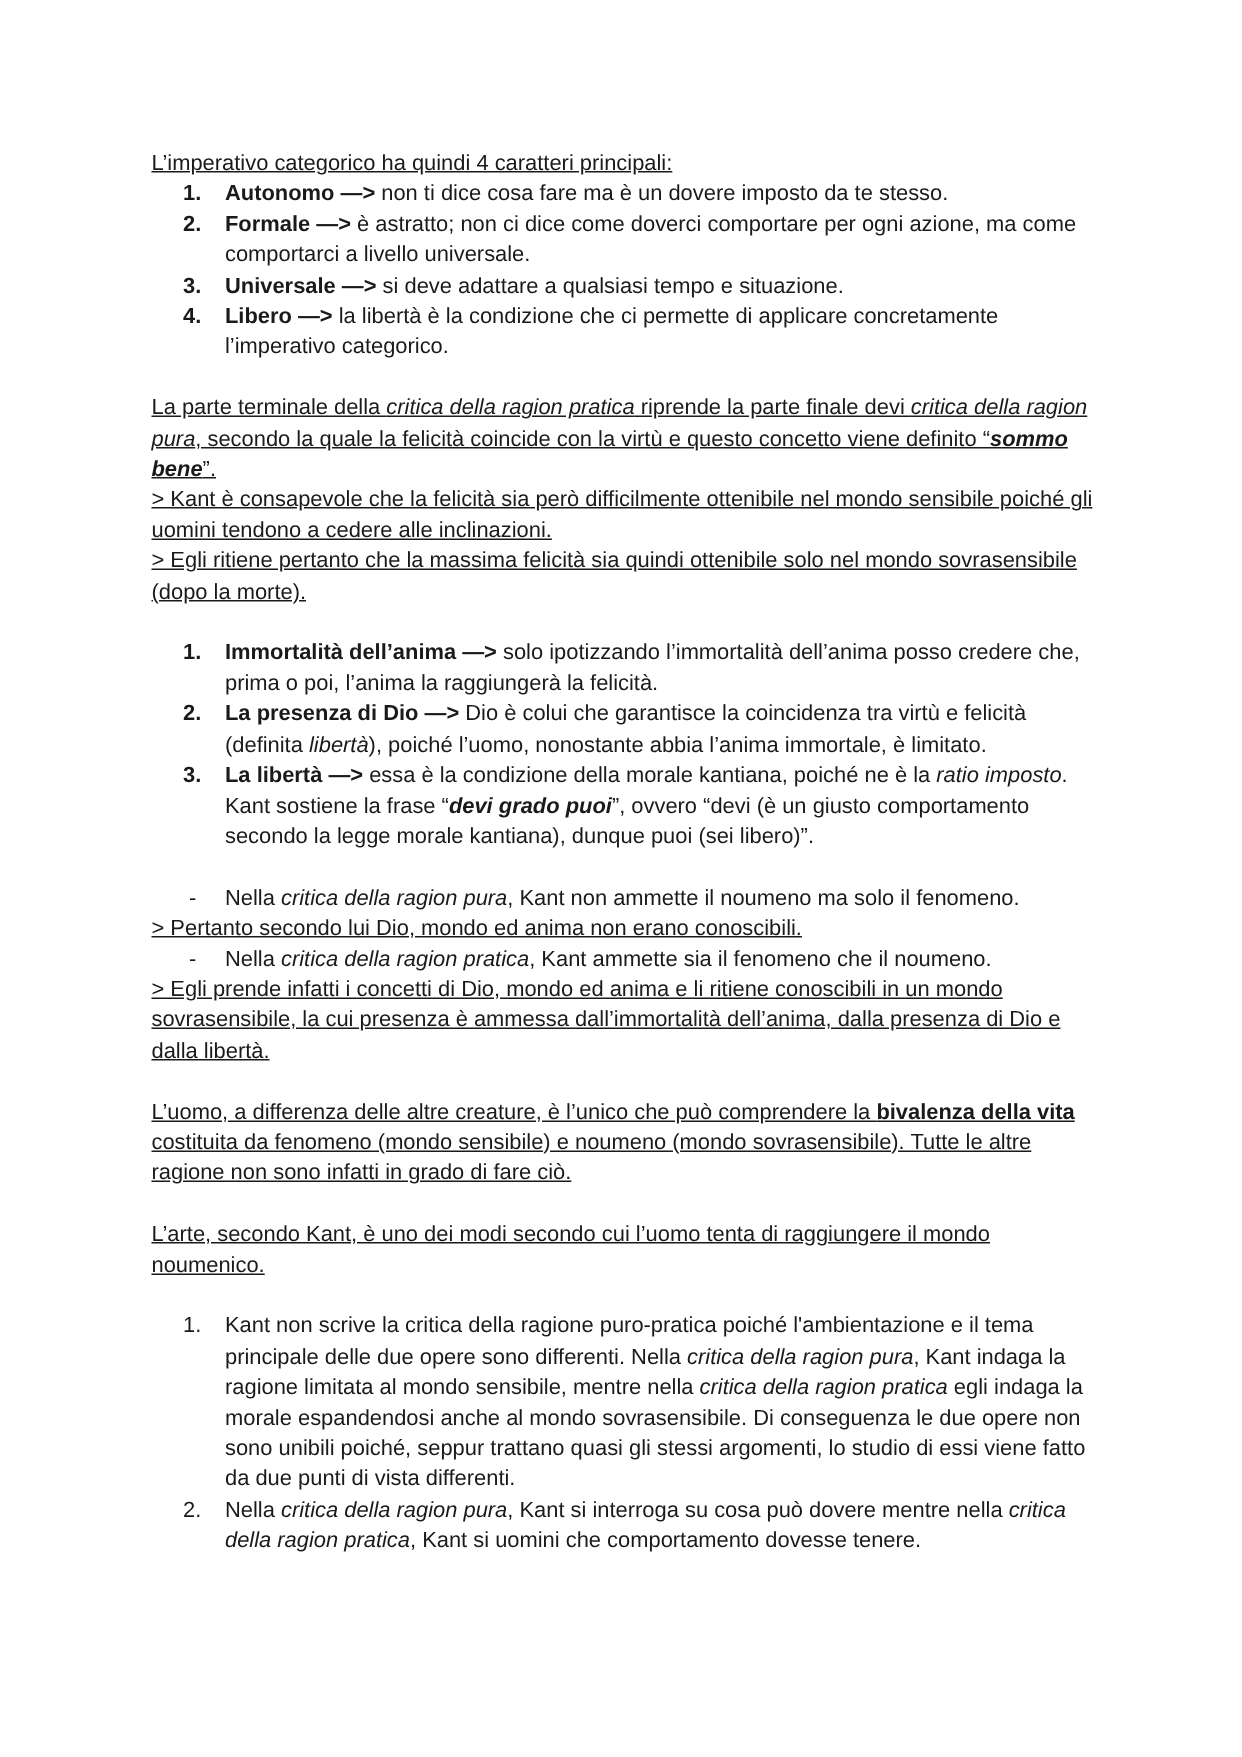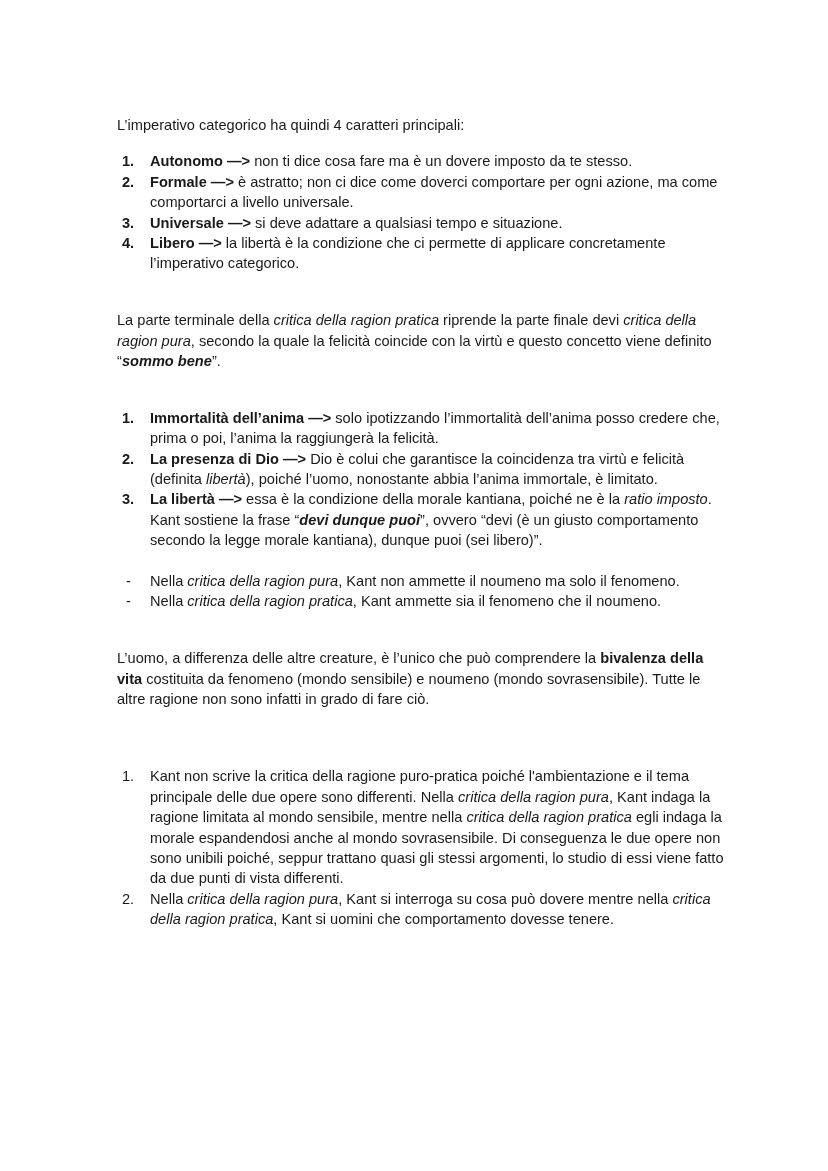--- a/index.html
+++ b/index.html
@@ -2,21 +2,21 @@
 <html><head>
   <meta charset="utf-8">
   <style>
     html, body { margin: 0; padding: 0; background: #ffffff; }
     body {
       width: 828px; height: 1171px; overflow: hidden; position: relative;
       font-family: "Liberation Sans", sans-serif;
       font-size: 14.6px; color: #1a1a1a;
     }
     .page { position: absolute; left: 101px; top: 99px; width: 630px; }
-    .para { margin: 16px; line-height: 20.4px; }
+    .para { margin: 0; line-height: 20.4px; text-decoration: underline; }
     .gap { height: 20.4px; }
     .ol { margin: 0; padding: 0; list-style: none; }
     .ol li { position: relative; padding-left: 49px; line-height: 20.4px; }
     .ol li .num { position: absolute; left: 21px; top: 0; }
     .ol.boldnum li .num { font-weight: bold; }
     .dash { position: relative; padding-left: 49px; line-height: 20.4px; }
     .dash .mark { position: absolute; left: 25px; top: 0; }
     b { font-weight: bold; }
     i { font-style: italic; }
   </style>
@@ -29,42 +29,47 @@
   <ol class="ol boldnum">
       <li><span class="num">1.</span><span><b>Autonomo —&gt;</b></span><span> non ti dice cosa fare ma è un dovere imposto da te stesso.</span></li>
       <li><span class="num">2.</span><span><b>Formale —&gt;</b></span><span> è astratto; non ci dice come doverci comportare per ogni azione, ma come comportarci a livello universale.</span></li>
       <li><span class="num">3.</span><span><b>Universale —&gt;</b></span><span> si deve adattare a qualsiasi tempo e situazione.</span></li>
       <li><span class="num">4.</span><span><b>Libero —&gt;</b></span><span> la libertà è la condizione che ci permette di applicare concretamente l’imperativo categorico.</span></li>
     </ol>
 
   <div class="gap"></div>
 
   <div class="para"><span>La parte terminale della </span><span><i>critica della ragion pratica</i></span><span> riprende la parte finale devi </span><span><i>critica della ragion pura</i></span><span>, secondo la quale la felicità coincide con la virtù e questo concetto viene definito “</span><span><b><i>sommo bene</i></b></span><span>”.</span></div>
+  <div class="para"><span>&gt; Kant è consapevole che la felicità sia però difficilmente ottenibile nel mondo sensibile poiché gli uomini tendono a cedere alle inclinazioni.</span></div>
+  <div class="para"><span>&gt; Egli ritiene pertanto che la massima felicità sia quindi ottenibile solo nel mondo sovrasensibile (dopo la morte).</span></div>
 
   <div class="gap"></div>
 
   <ol class="ol boldnum">
       <li><span class="num">1.</span><span><b>Immortalità dell’anima —&gt;</b></span><span> solo ipotizzando l’immortalità dell’anima posso credere che, prima o poi, l’anima la raggiungerà la felicità.</span></li>
       <li><span class="num">2.</span><span><b>La presenza di Dio —&gt;</b></span><span> Dio è colui che garantisce la coincidenza tra virtù e felicità (definita </span><span><i>libertà</i></span><span>), poiché l’uomo, nonostante abbia l’anima immortale, è limitato.</span></li>
-      <li><span class="num">3.</span><span><b>La libertà —&gt;</b></span><span> essa è la condizione della morale kantiana, poiché ne è la </span><span><i>ratio imposto</i></span><span>. Kant sostiene la frase “</span><span><b><i>devi dunque puoi</i></b></span><span>”, ovvero “devi (è un giusto comportamento secondo la legge morale kantiana), dunque puoi (sei libero)”.</span></li>
+      <li><span class="num">3.</span><span><b>La libertà —&gt;</b></span><span> essa è la condizione della morale kantiana, poiché ne è la </span><span><i>ratio imposto</i></span><span>. Kant sostiene la frase “</span><span><b><i>devi grado puoi</i></b></span><span>”, ovvero “devi (è un giusto comportamento secondo la legge morale kantiana), dunque puoi (sei libero)”.</span></li>
     </ol>
 
   <div class="gap"></div>
 
   <div>
       <div class="dash"><span class="mark">-</span><span>Nella </span><span><i>critica della ragion pura</i></span><span>, Kant non ammette il noumeno ma solo il fenomeno.</span></div>
+      <div class="para"><span>&gt; Pertanto secondo lui Dio, mondo ed anima non erano conoscibili.</span></div>
       <div class="dash"><span class="mark">-</span><span>Nella </span><span><i>critica della ragion pratica</i></span><span>, Kant ammette sia il fenomeno che il noumeno.</span></div>
+      <div class="para"><span>&gt; Egli prende infatti i concetti di Dio, mondo ed anima e li ritiene conoscibili in un mondo sovrasensibile, la cui presenza è ammessa dall’immortalità dell’anima, dalla presenza di Dio e dalla libertà.</span></div>
     </div>
 
   <div class="gap"></div>
 
   <div class="para"><span>L’uomo, a differenza delle altre creature, è l’unico che può comprendere la </span><span><b>bivalenza della vita</b></span><span> costituita da fenomeno (mondo sensibile) e noumeno (mondo sovrasensibile). Tutte le altre ragione non sono infatti in grado di fare ciò.</span></div>
 
   <div class="gap"></div>
 
+  <div class="para"><span>L’arte, secondo Kant, è uno dei modi secondo cui l’uomo tenta di raggiungere il mondo noumenico.</span></div>
 
   <div class="gap"></div>
 
   <ol class="ol">
       <li><span class="num">1.</span><span>Kant non scrive la critica della ragione puro-pratica poiché l'ambientazione e il tema principale delle due opere sono differenti. Nella </span><span><i>critica della ragion pura</i></span><span>, Kant indaga la ragione limitata al mondo sensibile, mentre nella </span><span><i>critica della ragion pratica</i></span><span> egli indaga la morale espandendosi anche al mondo sovrasensibile. Di conseguenza le due opere non sono unibili poiché, seppur trattano quasi gli stessi argomenti, lo studio di essi viene fatto da due punti di vista differenti.</span></li>
       <li><span class="num">2.</span><span>Nella </span><span><i>critica della ragion pura</i></span><span>, Kant si interroga su cosa può dovere mentre nella </span><span><i>critica della ragion pratica</i></span><span>, Kant si uomini che comportamento dovesse tenere.</span></li>
     </ol>
 
 </div>
 

